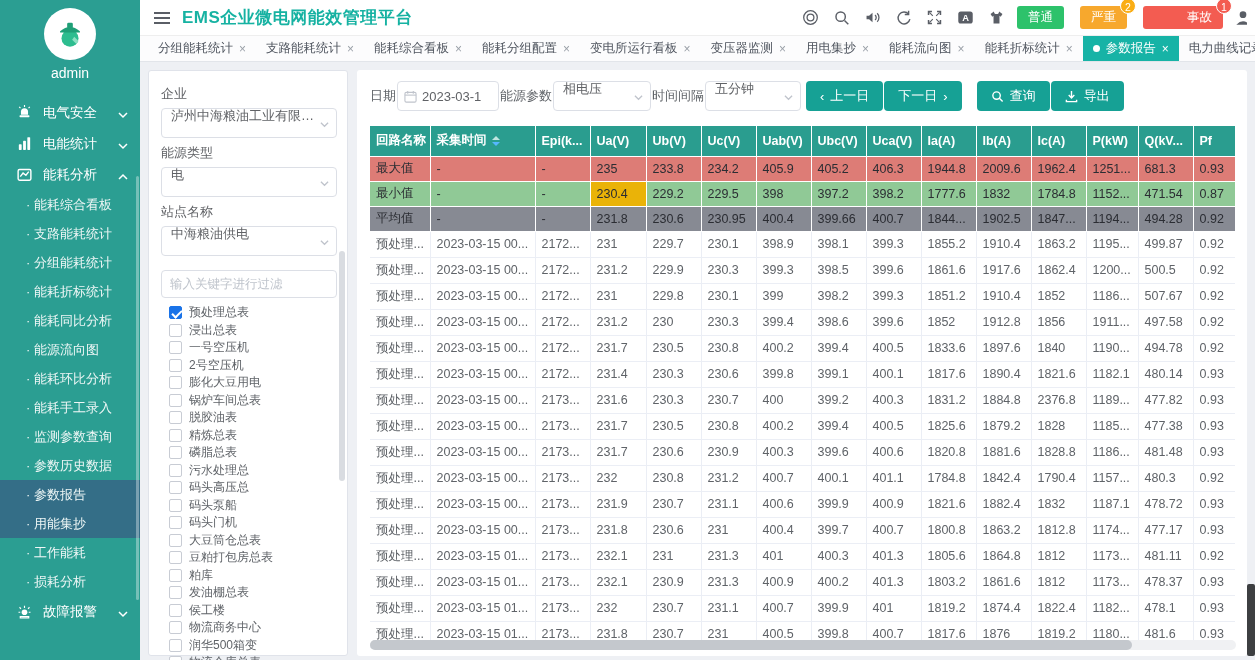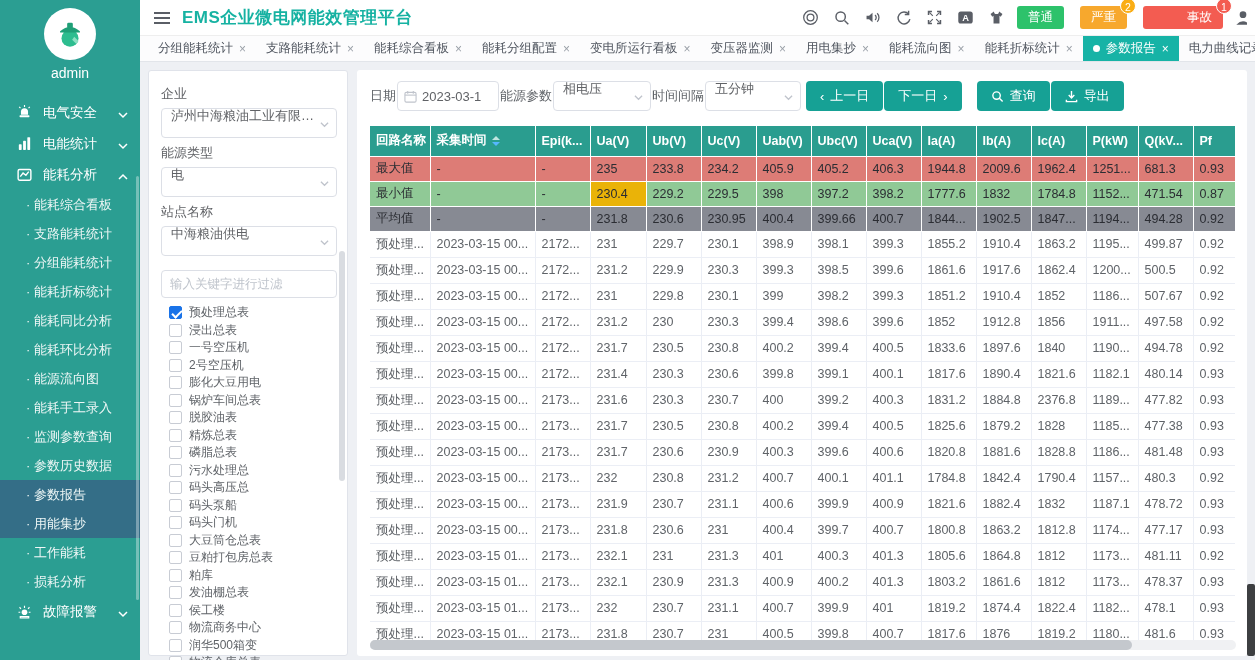--- a/index.html
+++ b/index.html
@@ -128,22 +128,22 @@
         <span class="g-label">能耗分析</span>
         <span class="chev"><svg viewBox="0 0 10 10" fill="none" stroke="currentColor" stroke-width="1.5">
             <polyline points="1,7 5,3 9,7"></polyline>
           </svg></span>
       </div>
       <div class="menu-sub">能耗综合看板</div>
       <div class="menu-sub">支路能耗统计</div>
       <div class="menu-sub">分组能耗统计</div>
       <div class="menu-sub">能耗折标统计</div>
       <div class="menu-sub">能耗同比分析</div>
+      <div class="menu-sub">能源流向图</div>
       <div class="menu-sub">能耗环比分析</div>
-      <div class="menu-sub">能源流向图</div>
       <div class="menu-sub">能耗手工录入</div>
       <div class="menu-sub">监测参数查询</div>
       <div class="menu-sub">参数历史数据</div>
       <div class="menu-sub hl">参数报告</div>
       <div class="menu-sub hl">用能集抄</div>
       <div class="menu-sub">工作能耗</div>
       <div class="menu-sub">损耗分析</div>
       <div class="menu-group">
         <span class="g-icon"><svg viewBox="0 0 24 24" fill="currentColor">
             <circle cx="12" cy="13" r="4"></circle>

